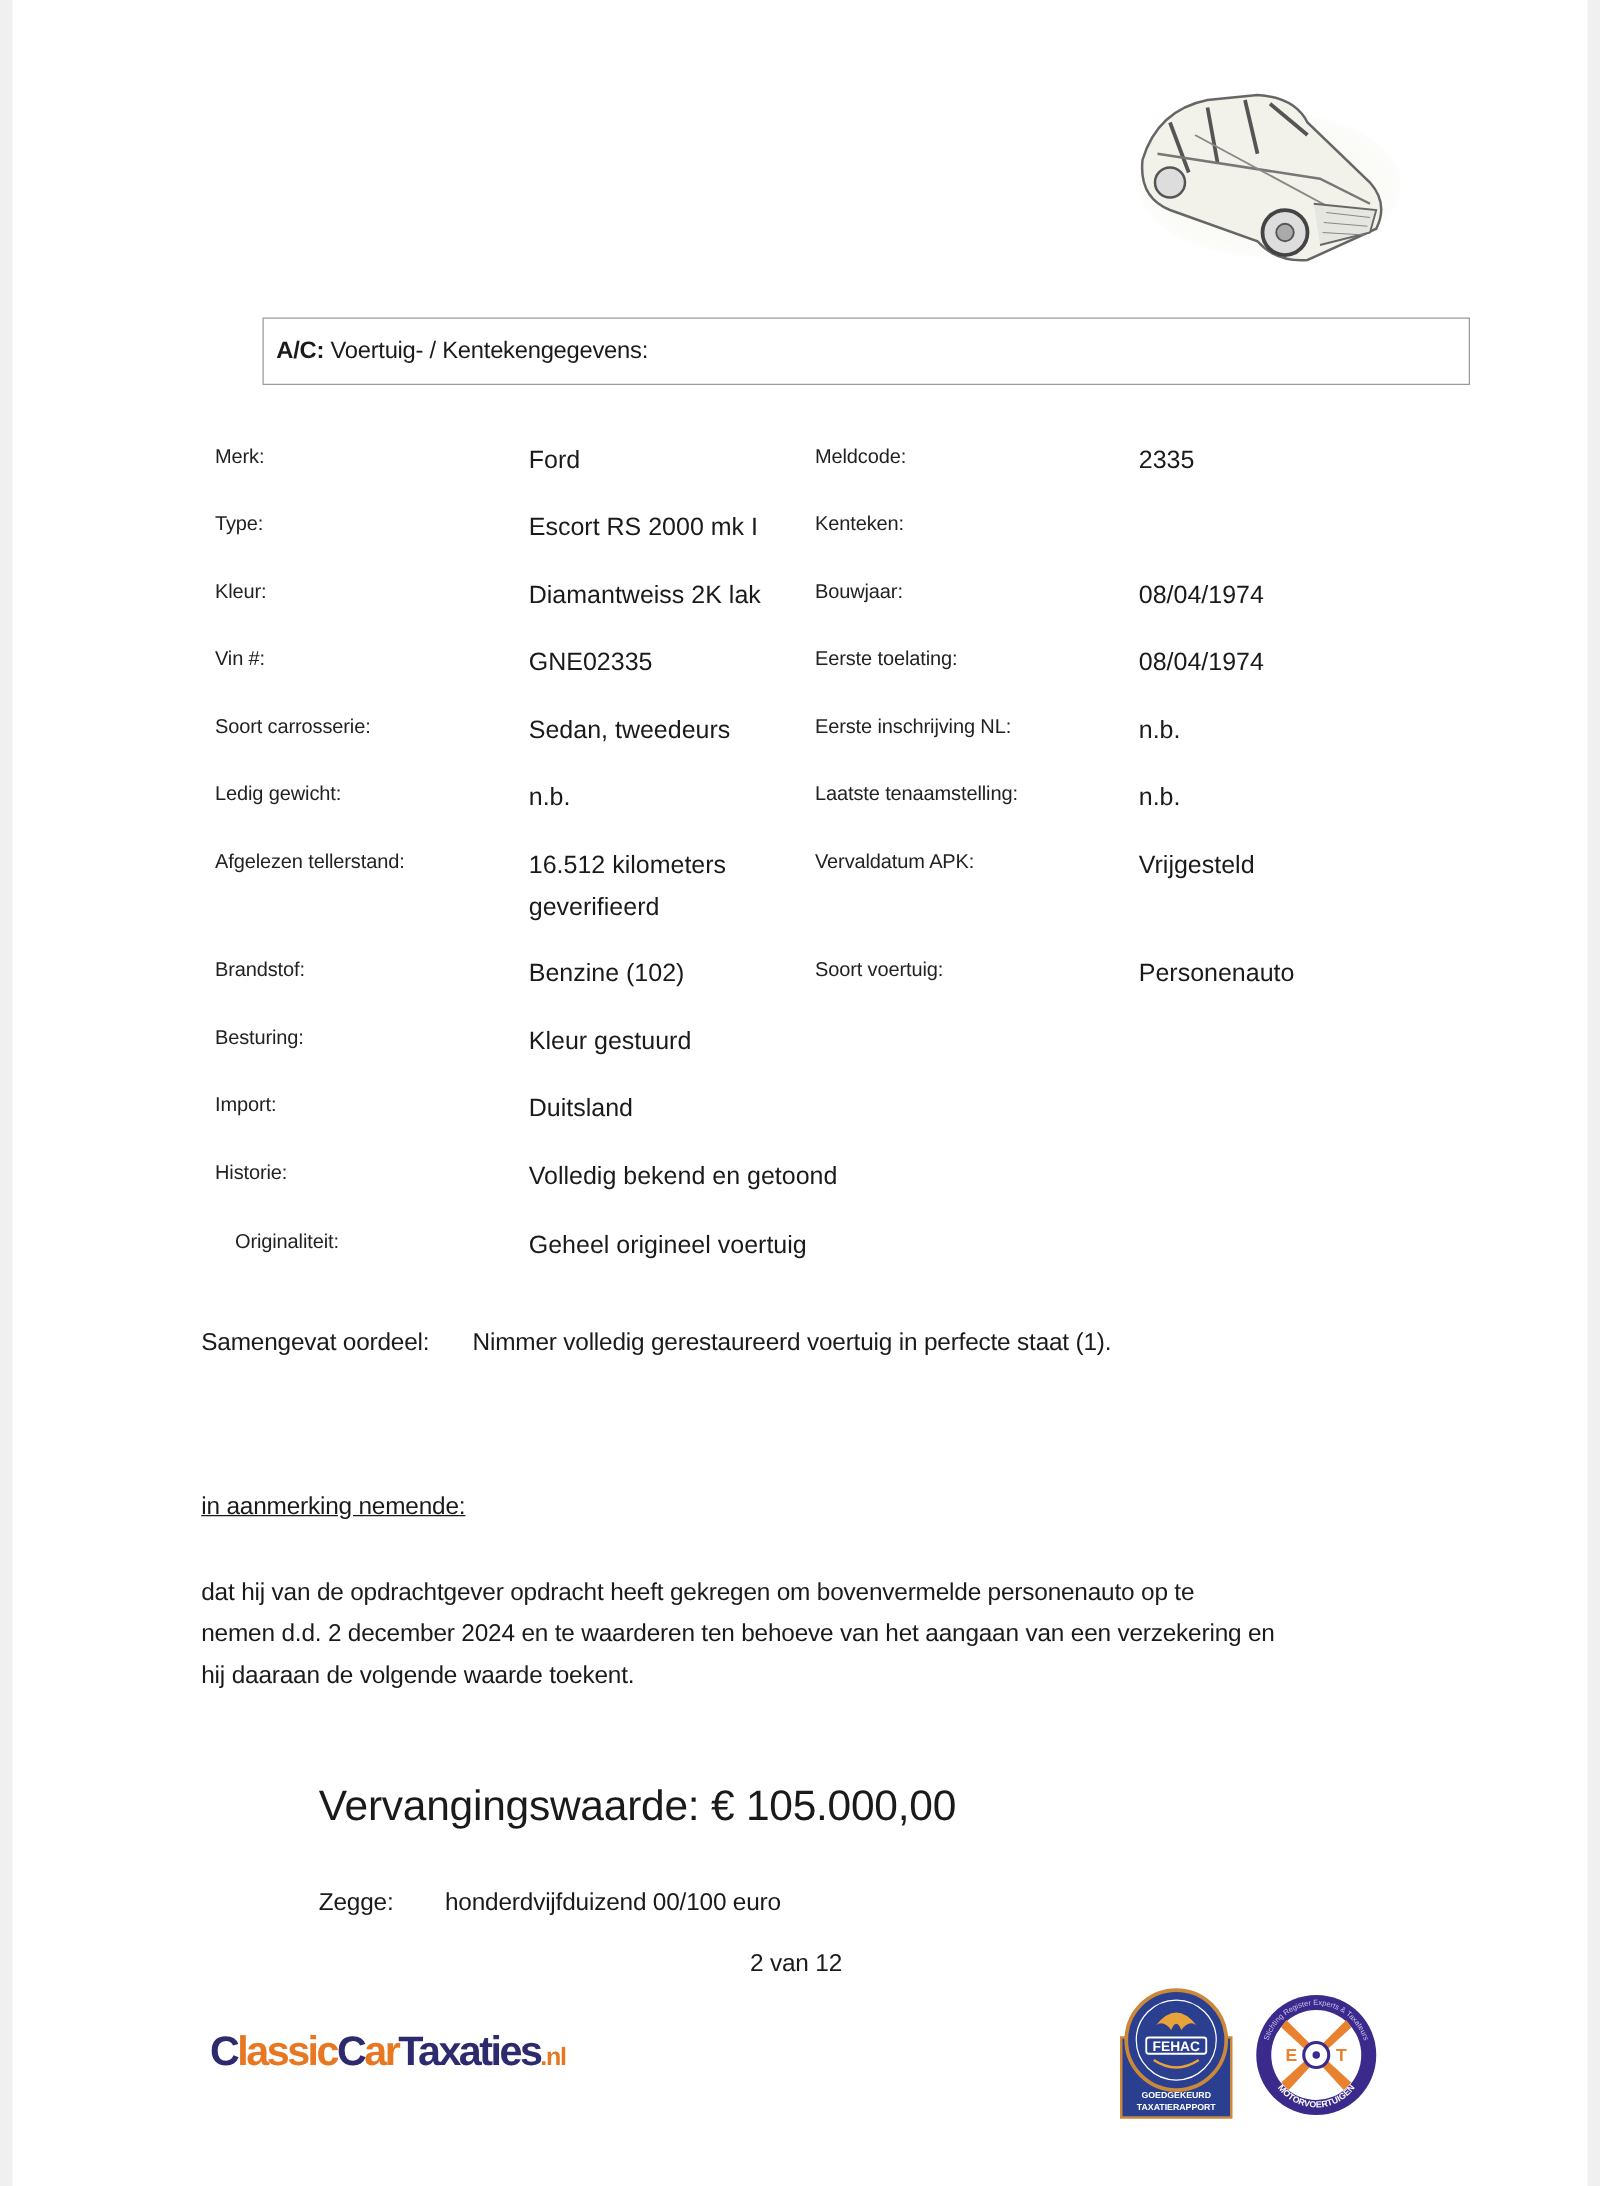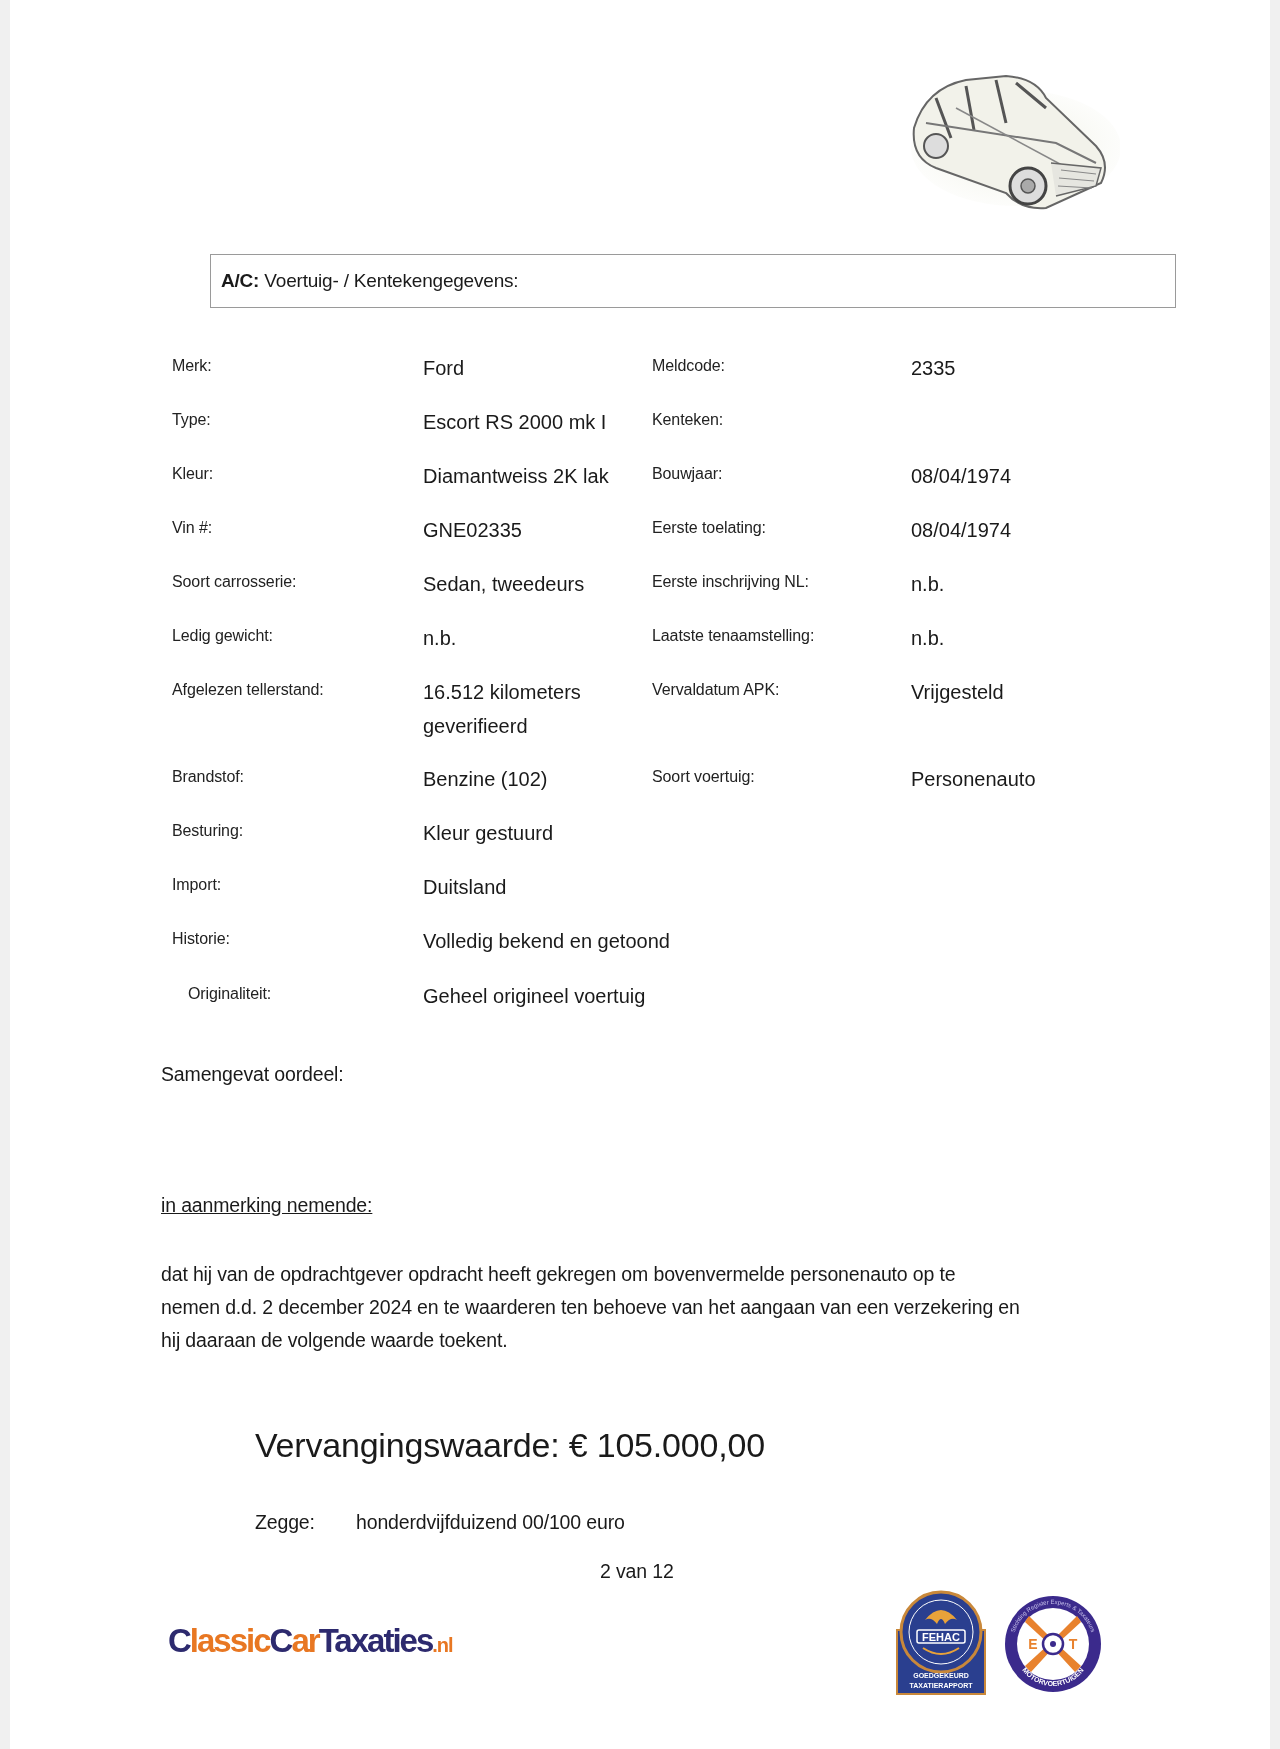--- a/index.html
+++ b/index.html
@@ -122,20 +122,21 @@
     <span class="abs val" style="left:901px; top:621px;">n.b.</span>
 
     <span class="abs lbl" style="left:642px; top:681px;">Vervaldatum APK:</span>
     <span class="abs val" style="left:901px; top:675px;text-align:center;">Vrijgesteld</span>
 
     <span class="abs lbl" style="left:642px; top:768px;">Soort voertuig:</span>
     <span class="abs val" style="left:901px; top:762px;">Personenauto</span>
   </div>
 
   <span class="abs body-text" style="left:151px; top:1063px;">Samengevat oordeel:</span>
+  <span class="abs body-text" style="left:368px; top:1063px;">Nimmer volledig gerestaureerd voertuig in perfecte staat (1).</span>
 
 
   <span class="abs body-text underline" style="left:151px; top:1194px;">in aanmerking nemende:</span>
 
   <div class="para" style="left:151px;">
     <div>dat hij van de opdrachtgever opdracht heeft gekregen om bovenvermelde personenauto op te</div>
     <div>nemen d.d. 2 december 2024 en te waarderen ten behoeve van het aangaan van een verzekering en</div>
     <div>hij daaraan de volgende waarde toekent.</div>
   </div>
 

